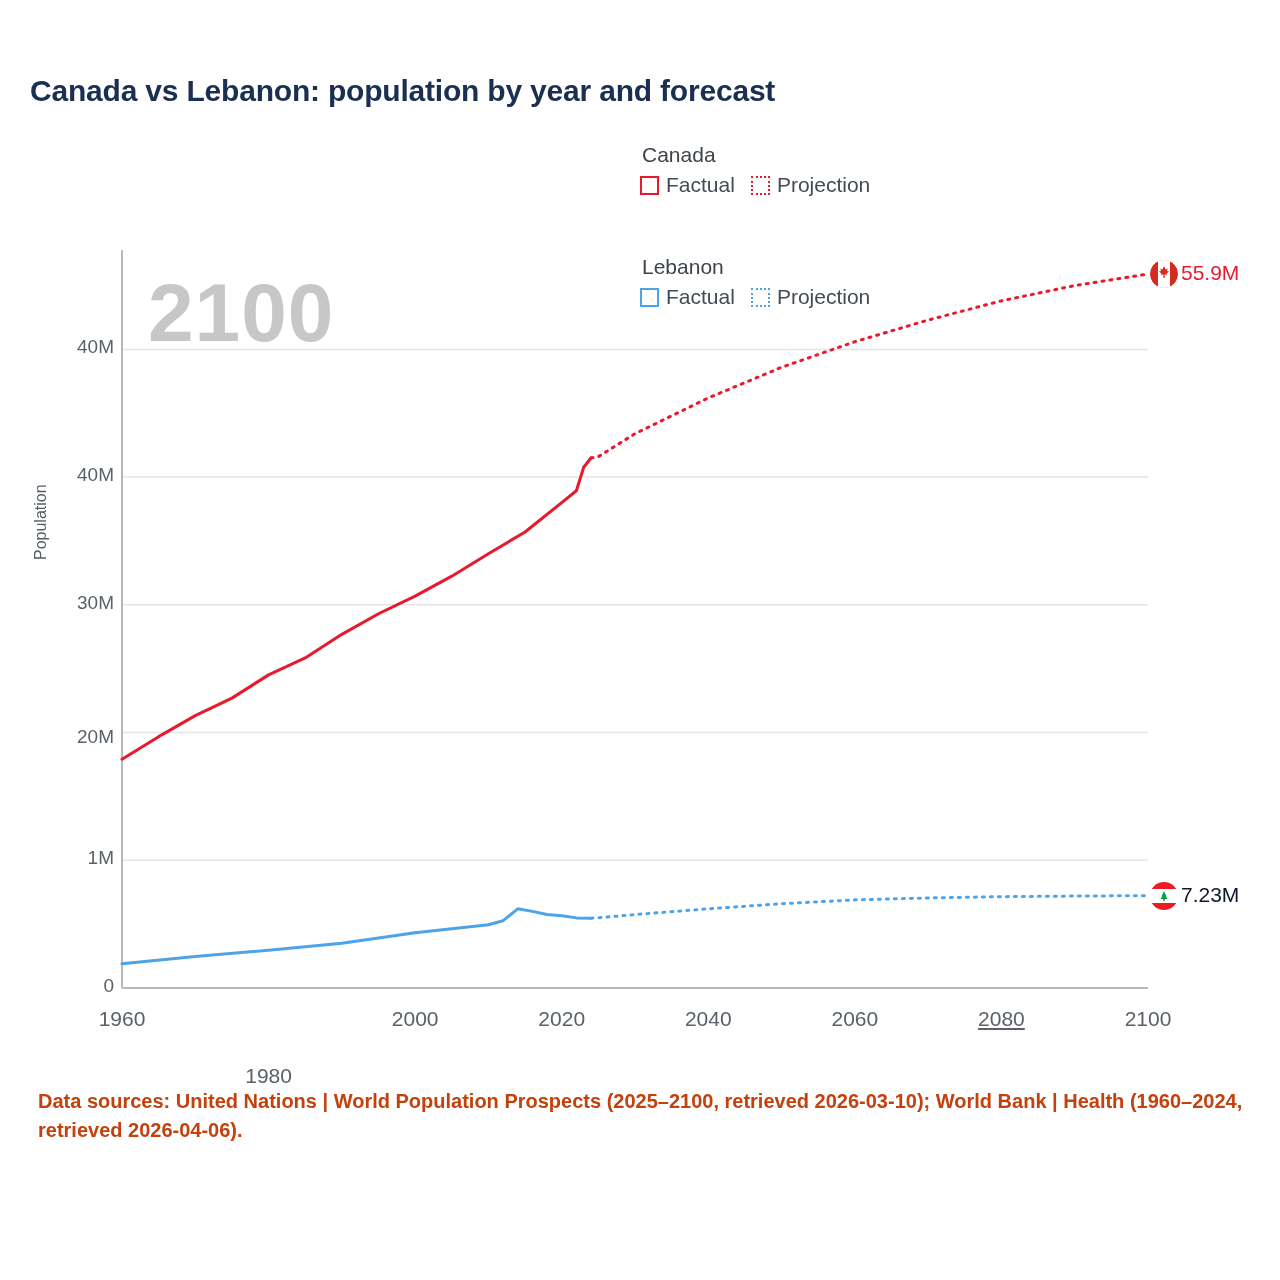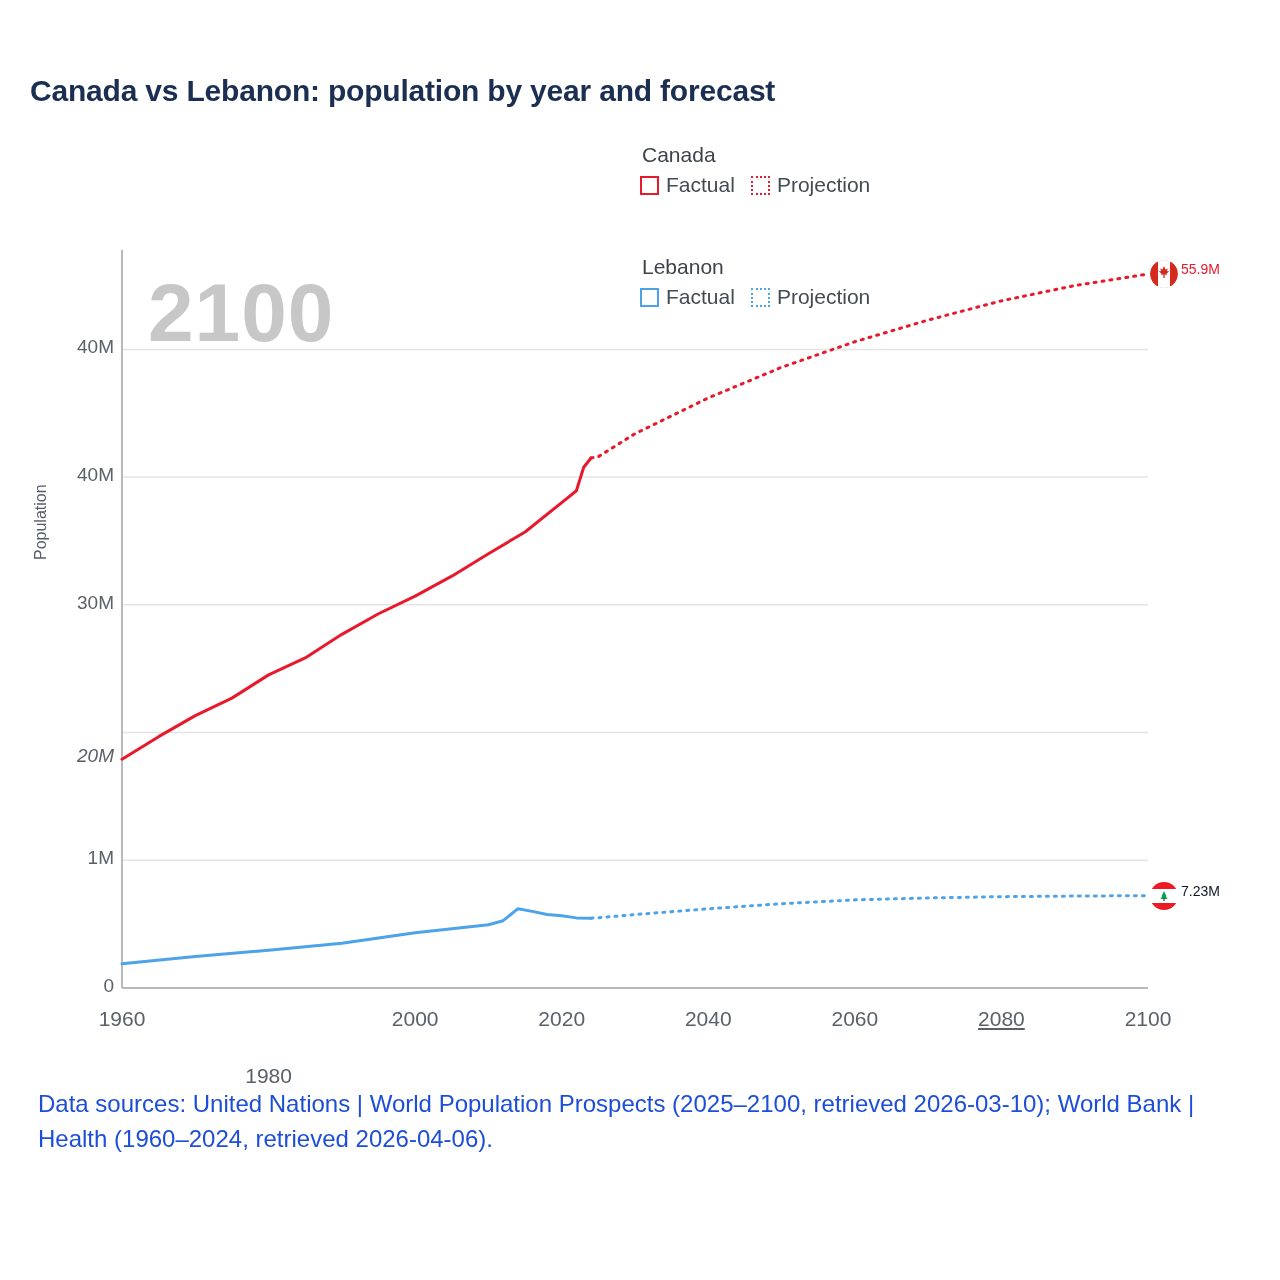--- a/index.html
+++ b/index.html
@@ -110,21 +110,21 @@
     position: absolute;
     font-size: 21px;
     color: #5a6169;
     text-align: center;
     width: 120px;
   }
 
   
   .endpoint-label {
     position: absolute;
-    font-size: 14px;
+    font-size: 21px;
     font-weight: normal;
   }
   #canada-endpoint-label { color: #e8192c; left: 1181px; top: 278px; }
   #lebanon-endpoint-label { color: #0f172a; left: 1181px; top: 882px; }
 
   .flag-badge {
     position: absolute;
     width: 28px;
     height: 28px;
     border-radius: 50%;
@@ -132,23 +132,24 @@
   }
   #canada-flag { left: 1150px; top: 277px; }
   #lebanon-flag { left: 1150px; top: 881px; }
 
   
   .footer {
     position: absolute;
     left: 38px;
     top: 1087px;
     width: 1210px;
-    font-size: 24px;
-    color: #1d4ed8;
+    font-size: 20px;
+    color: #c2410c;
     line-height: 1.45;
+    font-weight: bold;
   }
   .footer .src { display: block; }
   .footer .link { display: block; margin-top: 10px; }
 </style>
 </head>
 <body>
 
 <div class="page">
 
   <div id="chart-title">Canada vs Lebanon: population by year and forecast</div>
@@ -217,21 +218,21 @@
       <path d="M0 21 h28 a14 14 0 0 1 -28 0 z" fill="#ed1c24"></path>
       <path d="M14 9 l2.6 5.5h-5.2z M14 12 l3.6 5h-7.2z" fill="#00a651"></path>
       <rect x="13.4" y="16" width="1.2" height="3" fill="#6b3b12"></rect>
     </svg>
   </div>
   <div class="endpoint-label" id="lebanon-endpoint-label" style="top: 882.659px;">7.23M</div>
 
   <div id="ytick-layer">
       <div class="ytick" style="left: 44px; top: 975px; position: absolute;">0</div>
       <div class="ytick" style="left: 44px; top: 847.281px; position: absolute;">1M</div>
-      <div class="ytick" style="left: 44px; top: 745px; position: absolute; font-style: italic;">20M</div>
+      <div class="ytick" style="left: 44px; top: 726px; position: absolute;">20M</div>
       <div class="ytick" style="left: 44px; top: 591.842px; position: absolute;">30M</div>
       <div class="ytick" style="left: 44px; top: 464.123px; position: absolute;">40M</div>
       <div class="ytick" style="left: 44px; top: 336.404px; position: absolute;">40M</div>
     </div>
   <div id="xtick-layer">
       <div class="xtick" style="left: 62px; top: 1007px; position: absolute;">1960</div>
       <div class="xtick" style="left: 208.571px; top: 1064px; position: absolute;">1980</div>
       <div class="xtick" style="left: 355.143px; top: 1007px; position: absolute;">2000</div>
       <div class="xtick" style="left: 501.714px; top: 1007px; position: absolute;">2020</div>
       <div class="xtick" style="left: 648.286px; top: 1007px; position: absolute;">2040</div>

